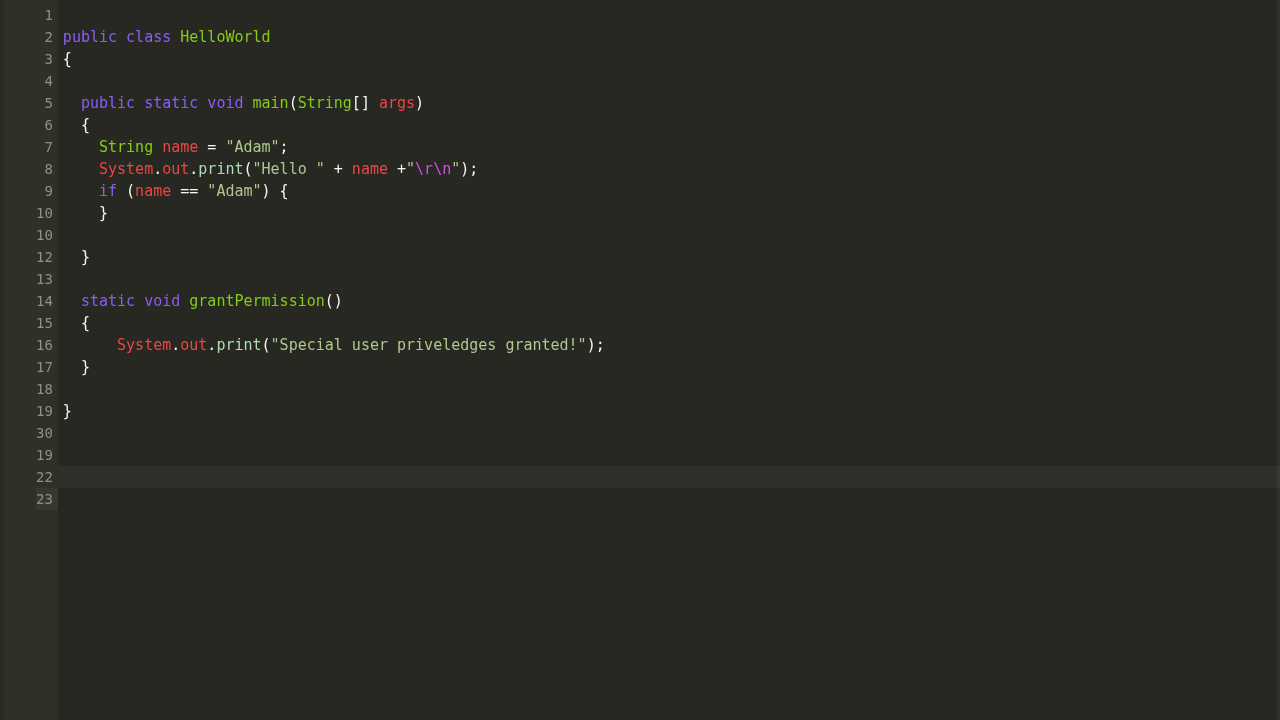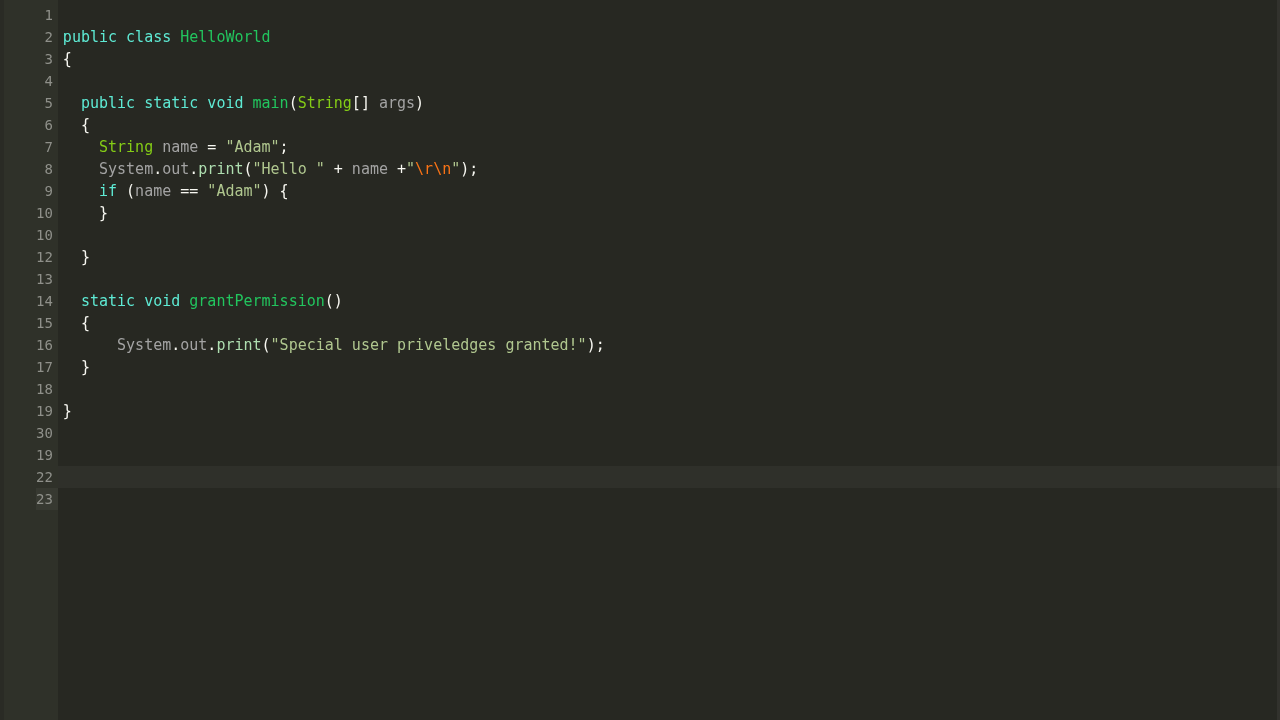--- a/index.html
+++ b/index.html
@@ -69,27 +69,27 @@
   }
   .line.current {
     background: rgba(255,255,255,0.04);
   }
   .gutter .gnum.current {
     background: rgba(255,255,255,0.04);
     margin-left: 32px;
   }
 
   
-  .tok-kw      { color: #5eead4; }   
+  .tok-kw      { color: #8b5cf6; }   
   .tok-type    { color: #84cc16; }   
-  .tok-ident   { color: #a3a3a3; }   
-  .tok-class   { color: #22c55e; }   
+  .tok-ident   { color: #ef4444; }   
+  .tok-class   { color: #84cc16; }   
   .tok-call    { color: #aedeb0; }   
   .tok-str     { color: #b0c78f; }   
-  .tok-esc     { color: #f97316; }   
+  .tok-esc     { color: #d946ef; }   
   .tok-punc    { color: #f8f8f2; }   
   .tok-op      { color: #f8f8f2; }
   .tok-plain   { color: #f8f8f2; }
 </style>
 </head>
 <body>
 
 <div class="editor">
   <div class="left-margin"></div>
   <div class="gutter" id="gutter">

